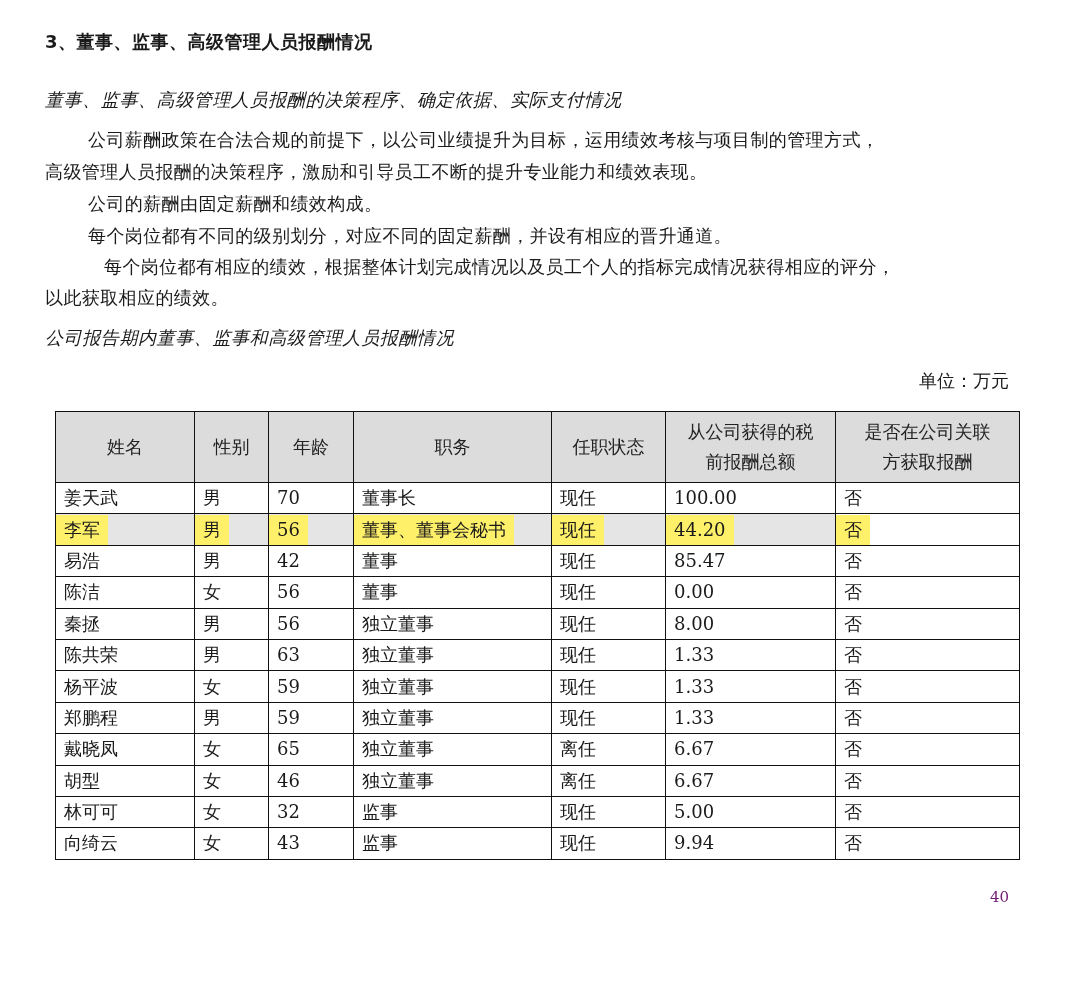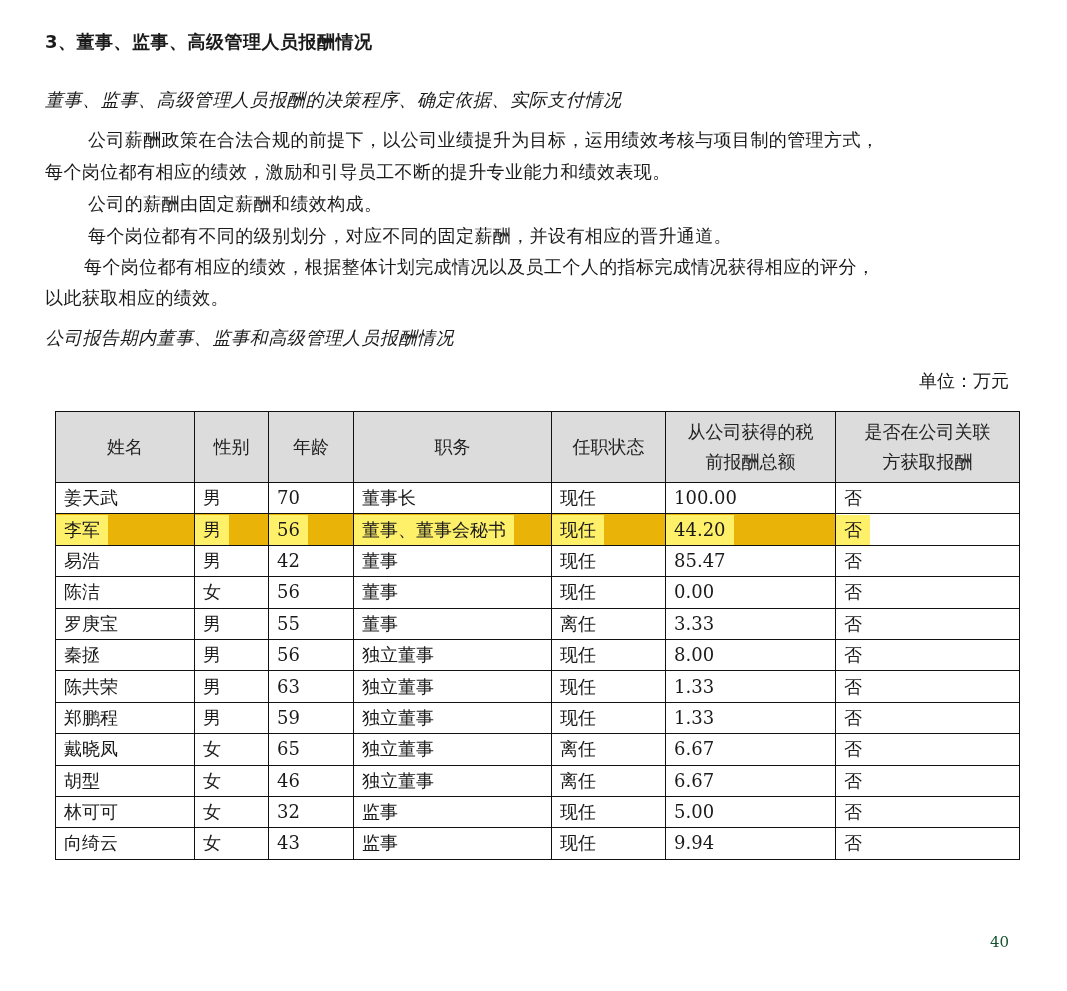--- a/index.html
+++ b/index.html
@@ -10,21 +10,21 @@
     }
     .abs { position: absolute; white-space: nowrap; }
     .heading {
       left: 45px; top: 30px; font-size: 18px; font-weight: bold;
       font-family: "DejaVu Sans", "Liberation Sans", sans-serif;
       letter-spacing: 0.5px;
     }
     .sub { left: 45px; font-size: 18px; letter-spacing: 0.6px; font-style: italic; }
     .para { font-size: 18px; letter-spacing: 0.4px; }
     .unit { right: 58px; top: 369px; font-size: 18px; }
-    .pageno { right: 58px; top: 933px; font-size: 15px; color: #14532d; text-align: right; }
+    .pageno { right: 58px; top: 888px; font-size: 15px; color: #701a75; text-align: right; }
 
     table.comp {
       position: absolute; left: 55px; top: 411px;
       border-collapse: collapse;
       font-size: 18px;
       table-layout: fixed;
     }
     table.comp th, table.comp td {
       border: 1.5px solid #111;
       padding: 0;
@@ -33,34 +33,34 @@
     table.comp th {
       background: #dcdcdc; font-weight: normal; height: 70px;
       text-align: center; line-height: 30px; color: #222;
     }
     table.comp td { height: 30.4px; line-height: 30px; }
     td .cell { display: inline-block; padding: 0 8px; }
     td.left { text-align: left; }
     td.right { text-align: left; }
     td.right .cell { padding-right: 8px; }
     tr.hl td .cell { background: #fff06a; }
-    tr.hl td.fill { background: #eab308; }
+    tr.hl td.fill { background: #e5e5e5; }
   </style>
 </head>
 <body>
 
 <div class="abs heading">3、董事、监事、高级管理人员报酬情况</div>
 
 <div class="abs sub" style="top:88px;">董事、监事、高级管理人员报酬的决策程序、确定依据、实际支付情况</div>
 
 <div class="abs para" style="left:88px; top:128px;">公司薪酬政策在合法合规的前提下，以公司业绩提升为目标，运用绩效考核与项目制的管理方式，</div>
-<div class="abs para" style="left:45px; top:160px;">每个岗位都有相应的绩效，激励和引导员工不断的提升专业能力和绩效表现。</div>
+<div class="abs para" style="left:45px; top:160px;">高级管理人员报酬的决策程序，激励和引导员工不断的提升专业能力和绩效表现。</div>
 <div class="abs para" style="left:88px; top:192px;">公司的薪酬由固定薪酬和绩效构成。</div>
 <div class="abs para" style="left:88px; top:224px;">每个岗位都有不同的级别划分，对应不同的固定薪酬，并设有相应的晋升通道。</div>
-<div class="abs para" style="left:84px; top:255px;">每个岗位都有相应的绩效，根据整体计划完成情况以及员工个人的指标完成情况获得相应的评分，</div>
+<div class="abs para" style="left:104px; top:255px;">每个岗位都有相应的绩效，根据整体计划完成情况以及员工个人的指标完成情况获得相应的评分，</div>
 <div class="abs para" style="left:45px; top:286px;">以此获取相应的绩效。</div>
 
 <div class="abs sub" style="top:326px;">公司报告期内董事、监事和高级管理人员报酬情况</div>
 
 <div class="abs unit">单位：万元</div>
 
 <table class="comp">
   <colgroup>
     <col style="width:139px">
       <col style="width:74px">
@@ -112,41 +112,41 @@
       <tr>
         <td class="left"><span class="cell">陈洁</span></td>
         <td class="left"><span class="cell">女</span></td>
         <td class="right"><span class="cell">56</span></td>
         <td class="left"><span class="cell">董事</span></td>
         <td class="left"><span class="cell">现任</span></td>
         <td class="right"><span class="cell">0.00</span></td>
         <td class="left"><span class="cell">否</span></td>
       </tr>
       <tr>
-        <td class="left"><span class="cell">罗庚宝</span></td>
-        <td class="left"><span class="cell">男</span></td>
-        <td class="right"><span class="cell">55</span></td>
-        <td class="left"><span class="cell">董事</span></td>
-        <td class="left"><span class="cell">离任</span></td>
-        <td class="right"><span class="cell">3.33</span></td>
-        <td class="left"><span class="cell">否</span></td>
-      </tr>
-      <tr>
         <td class="left"><span class="cell">秦拯</span></td>
         <td class="left"><span class="cell">男</span></td>
         <td class="right"><span class="cell">56</span></td>
         <td class="left"><span class="cell">独立董事</span></td>
         <td class="left"><span class="cell">现任</span></td>
         <td class="right"><span class="cell">8.00</span></td>
         <td class="left"><span class="cell">否</span></td>
       </tr>
       <tr>
         <td class="left"><span class="cell">陈共荣</span></td>
         <td class="left"><span class="cell">男</span></td>
         <td class="right"><span class="cell">63</span></td>
+        <td class="left"><span class="cell">独立董事</span></td>
+        <td class="left"><span class="cell">现任</span></td>
+        <td class="right"><span class="cell">1.33</span></td>
+        <td class="left"><span class="cell">否</span></td>
+      </tr>
+      <tr>
+        <td class="left"><span class="cell">杨平波</span></td>
+        <td class="left"><span class="cell">女</span></td>
+        <td class="right"><span class="cell">59</span></td>
         <td class="left"><span class="cell">独立董事</span></td>
         <td class="left"><span class="cell">现任</span></td>
         <td class="right"><span class="cell">1.33</span></td>
         <td class="left"><span class="cell">否</span></td>
       </tr>
       <tr>
         <td class="left"><span class="cell">郑鹏程</span></td>
         <td class="left"><span class="cell">男</span></td>
         <td class="right"><span class="cell">59</span></td>
         <td class="left"><span class="cell">独立董事</span></td>

